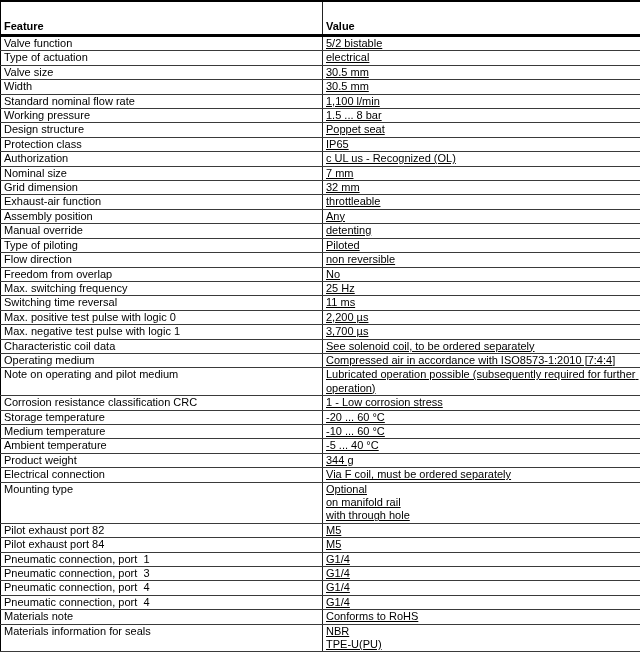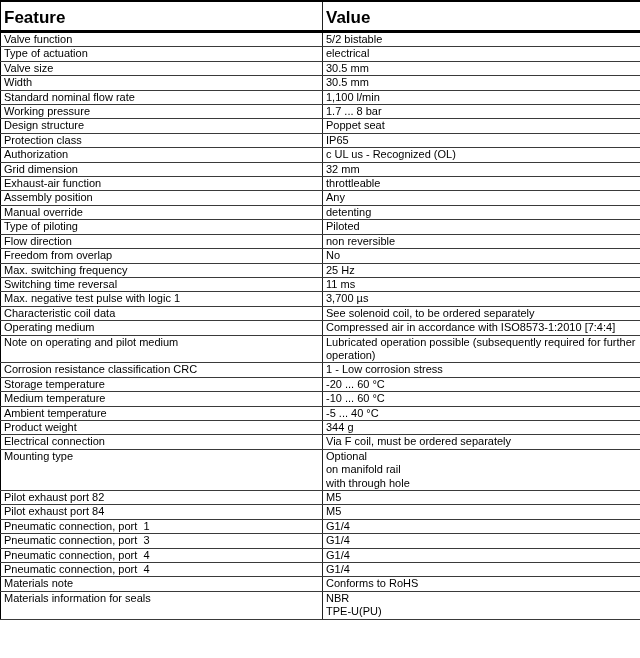--- a/index.html
+++ b/index.html
@@ -13,43 +13,44 @@
     color: #000000;
   }
   table.spec-table {
     border-collapse: collapse;
     table-layout: fixed;
     width: 640px;
     border-top: 2px solid #000000;
     border-left: 1px solid #000000;
   }
   table.spec-table th {
-    font-size: 17px;
+    font-size: 11px;
     font-weight: bold;
     text-align: left;
-    padding: 6px 4px 2px 3px;
+    padding: 18px 4px 2px 3px;
     border-bottom: 3px solid #000000;
     white-space: pre-wrap;
     overflow: hidden;
   }
   table.spec-table th + th {
     border-left: 1px solid #222222;
     border-radius: 6px;
   }
   table.spec-table td {
     font-size: 11px;
     line-height: 13.4px;
     vertical-align: top;
     padding: 0 4px 0 3px;
     border-bottom: 1px solid #3a3a3a;
     white-space: pre-wrap;
     overflow: hidden;
   }
   table.spec-table td + td {
     border-left: 1px solid #222222;
+    text-decoration: underline;
   }
   col.feature-col { width: 322px; }
   col.value-col   { width: 318px; }
   .value-line { white-space: pre-wrap; }
 </style>
 </head>
 <body>
 
 <table class="spec-table">
   <colgroup>
@@ -78,35 +79,39 @@
       <tr>
         <td>Width</td>
         <td><div class="value-line">30.5 mm</div></td>
       </tr>
       <tr>
         <td>Standard nominal flow rate</td>
         <td><div class="value-line">1,100 l/min</div></td>
       </tr>
       <tr>
         <td>Working pressure</td>
-        <td><div class="value-line">1.7 ... 8 bar</div></td>
+        <td><div class="value-line">1.5 ... 8 bar</div></td>
       </tr>
       <tr>
         <td>Design structure</td>
         <td><div class="value-line">Poppet seat</div></td>
       </tr>
       <tr>
         <td>Protection class</td>
         <td><div class="value-line">IP65</div></td>
       </tr>
       <tr>
         <td>Authorization</td>
         <td><div class="value-line">c UL us - Recognized (OL)</div></td>
       </tr>
       <tr>
+        <td>Nominal size</td>
+        <td><div class="value-line">7 mm</div></td>
+      </tr>
+      <tr>
         <td>Grid dimension</td>
         <td><div class="value-line">32 mm</div></td>
       </tr>
       <tr>
         <td>Exhaust-air function</td>
         <td><div class="value-line">throttleable</div></td>
       </tr>
       <tr>
         <td>Assembly position</td>
         <td><div class="value-line">Any</div></td>
@@ -127,20 +132,24 @@
         <td>Freedom from overlap</td>
         <td><div class="value-line">No</div></td>
       </tr>
       <tr>
         <td>Max. switching frequency</td>
         <td><div class="value-line">25 Hz</div></td>
       </tr>
       <tr>
         <td>Switching time reversal</td>
         <td><div class="value-line">11 ms</div></td>
+      </tr>
+      <tr>
+        <td>Max. positive test pulse with logic 0</td>
+        <td><div class="value-line">2,200 µs</div></td>
       </tr>
       <tr>
         <td>Max. negative test pulse with logic 1</td>
         <td><div class="value-line">3,700 µs</div></td>
       </tr>
       <tr>
         <td>Characteristic coil data</td>
         <td><div class="value-line">See solenoid coil, to be ordered separately</div></td>
       </tr>
       <tr>

